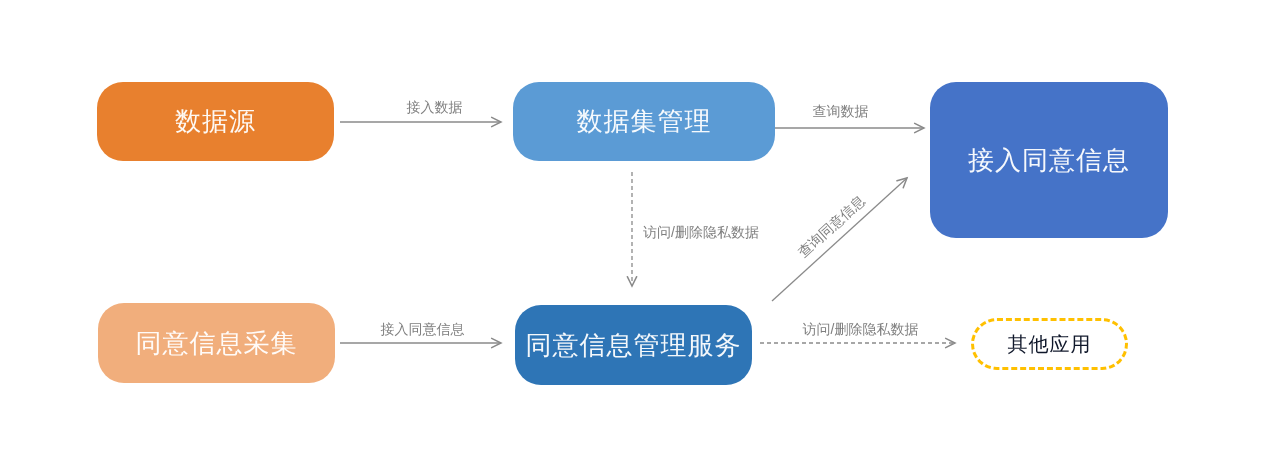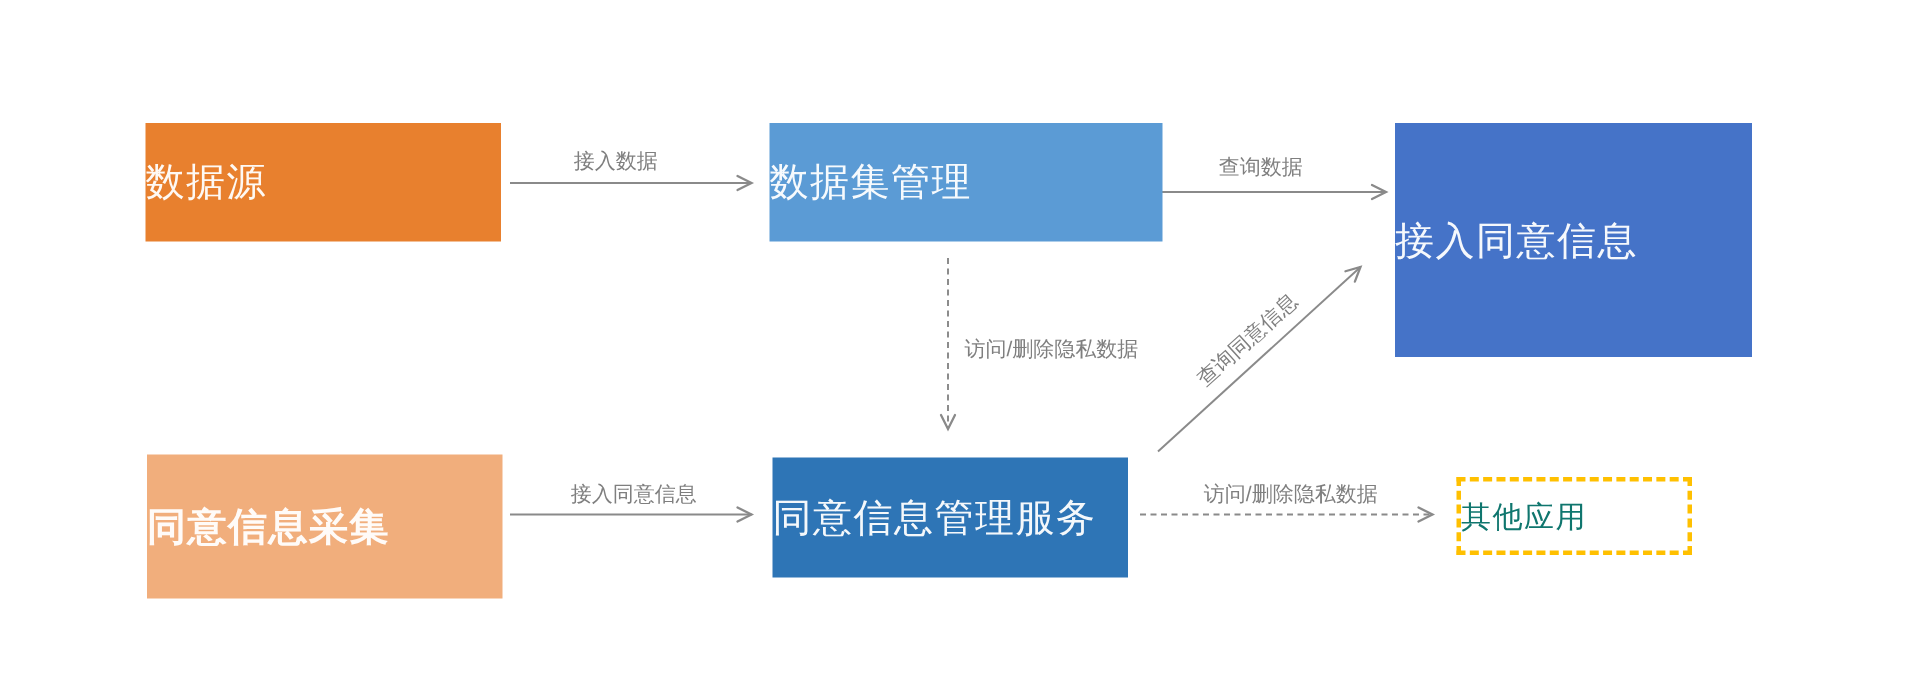--- a/index.html
+++ b/index.html
@@ -7,52 +7,53 @@
     width: 1280px; height: 460px;
     background: #ffffff;
     font-family: "Liberation Sans", sans-serif;
     overflow: hidden;
     position: relative;
   }
   .canvas { position: absolute; left: 0; top: 0; width: 1280px; height: 460px; }
 
   .node {
     position: absolute;
-    display: flex; align-items: center; 
+    display: flex; align-items: center; justify-content: center;
     box-sizing: border-box;
     font-weight: 300;
     letter-spacing: 1px;
+    border-radius: 26px;
   }
   .node-filled { color: rgba(255,255,255,0.95); font-size: 26px; }
 
   .node-data-source        { left: 97px;  top: 82px;  width: 237px; height: 79px;  background: #e8802e; }
   .node-dataset-mgmt       { left: 513px; top: 82px;  width: 262px; height: 79px;  background: #5b9bd5; }
   .node-data-app-system    { left: 930px; top: 82px;  width: 238px; height: 156px; background: #4573c8; }
-  .node-consent-collect    { left: 98px;  top: 303px; width: 237px; height: 96px;  background: #f1ae7c; font-weight: bold; }
+  .node-consent-collect    { left: 98px;  top: 303px; width: 237px; height: 80px;  background: #f1ae7c; }
   .node-consent-mgmt       { left: 515px; top: 305px; width: 237px; height: 80px;  background: #2e75b6; font-family: Liberation Serif, serif; }
   .node-other-apps {
     left: 971px; top: 318px; width: 157px; height: 52px;
     background: #ffffff;
     border: 3px dashed #ffc000;
-    color: #0f766e; font-size: 20px;
+    color: #0f172a; font-size: 20px;
   }
 
   svg.edges { position: absolute; left: 0; top: 0; width: 1280px; height: 460px; }
   .edge-line { stroke: #8a8a8a; stroke-width: 1.3; fill: none; }
   .edge-dashed { stroke-dasharray: 4 3; }
 
   .edge-label {
     position: absolute;
     color: #7f7f7f;
     font-size: 14px;
     font-weight: 300;
     white-space: nowrap;
     text-align: center;
   }
-  .lbl-e0 { left: 328px; top: 99px;  width: 165px; }
+  .lbl-e0 { left: 352px; top: 99px;  width: 165px; }
   .lbl-e1 { left: 758px; top: 103px; width: 165px; font-family: Liberation Serif, serif; }
   .lbl-e2 { left: 643px; top: 224px; text-align: left; }
   .lbl-e3 { left: 340px; top: 321px; width: 165px; }
   .lbl-e4 {
     left: 770px; top: 218px; width: 124px;
     transform: rotate(-42deg);
     transform-origin: center center;
   }
   .lbl-e5 { left: 778px; top: 321px; width: 165px; }
 </style>

